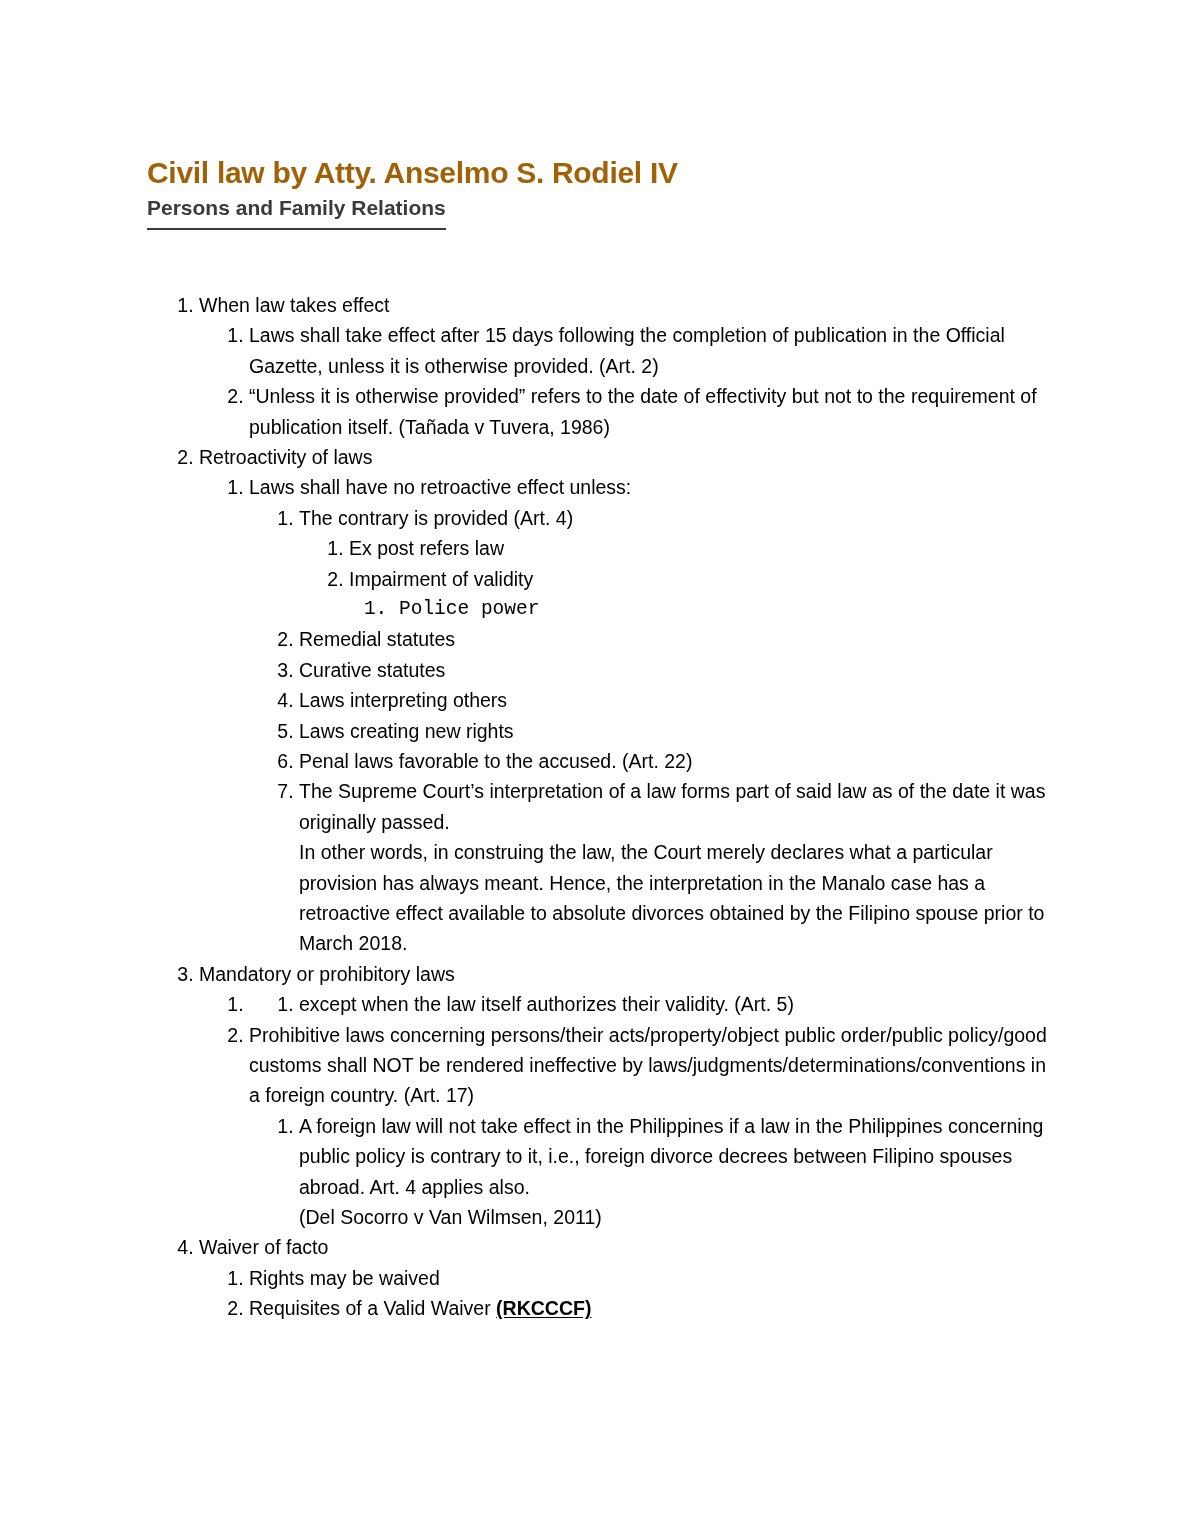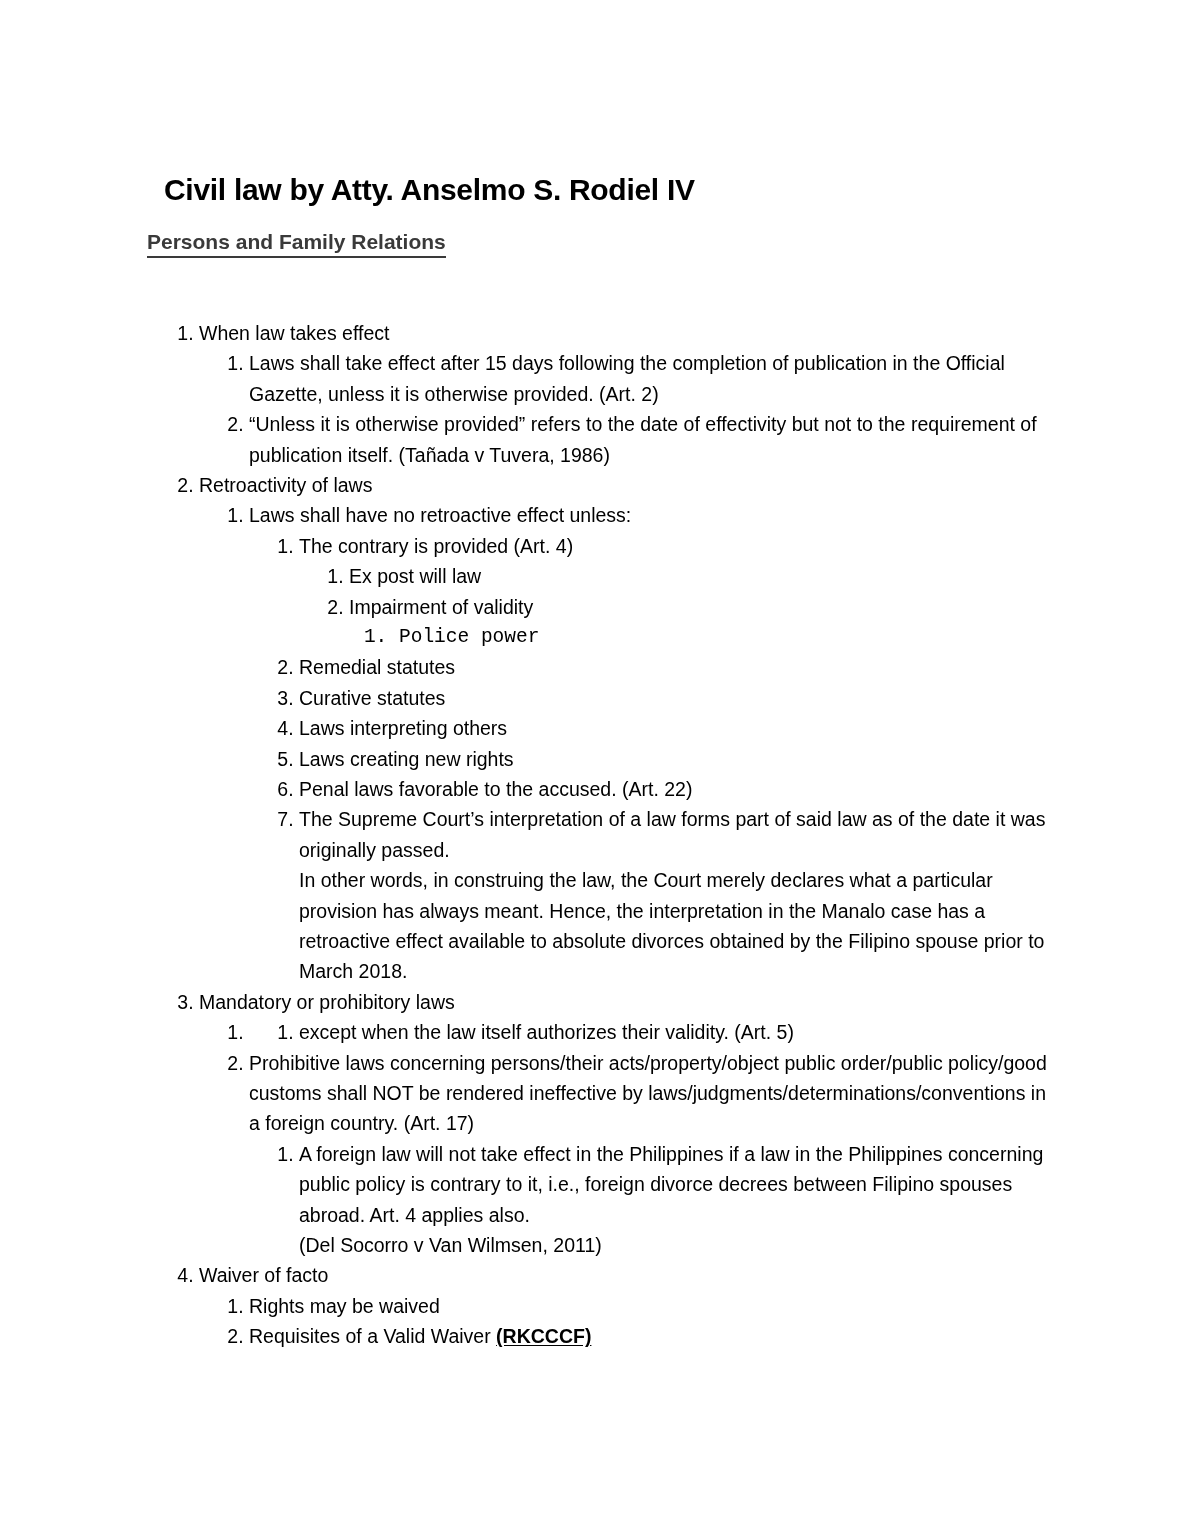--- a/index.html
+++ b/index.html
@@ -20,34 +20,34 @@
   .content {
     position: absolute;
     left: 147px;
     top: 155px;
     width: 900px;
   }
   .doc-title {
     font-size: 30px;
     font-weight: bold;
     letter-spacing: -0.3px;
-    color: #000000;
+    color: #a16207;
     line-height: 1.22;
-    margin: 17px;
+    margin: 0;
     white-space: nowrap;
   }
   .doc-subtitle {
     font-size: 21px;
     font-weight: bold;
     color: #3a3a3a;
     line-height: 1.3;
     margin: 2px 0 0 0;
     display: inline-block;
     border-bottom: 2.5px solid #3a3a3a;
-    padding-bottom: 1px;
+    padding-bottom: 7px;
     white-space: nowrap;
   }
   .body-block {
     margin-top: 60px;
     font-size: 19.5px;
     line-height: 30.4px;
     color: #000000;
   }
   .lead {
     margin: 0;
@@ -111,21 +111,21 @@
         <li>
           <span class="txt">Retroactivity of laws</span>
           <ol class="lvl l2">
             <li>
               <span class="txt">Laws shall have no retroactive effect unless:</span>
               <ol class="lvl l3">
                 <li>
                   <span class="txt">The contrary is provided (Art. 4)</span>
                   <ol class="lvl l4">
                     <li>
-                      <span class="txt">Ex post will law</span>
+                      <span class="txt">Ex post refers law</span>
                     </li>
                     <li>
                       <span class="txt">Impairment of validity</span>
                       <ol class="lvl l5">
                         <li>
                           <span class="txt">Police power</span>
                         </li>
                       </ol>
                     </li>
                   </ol>

